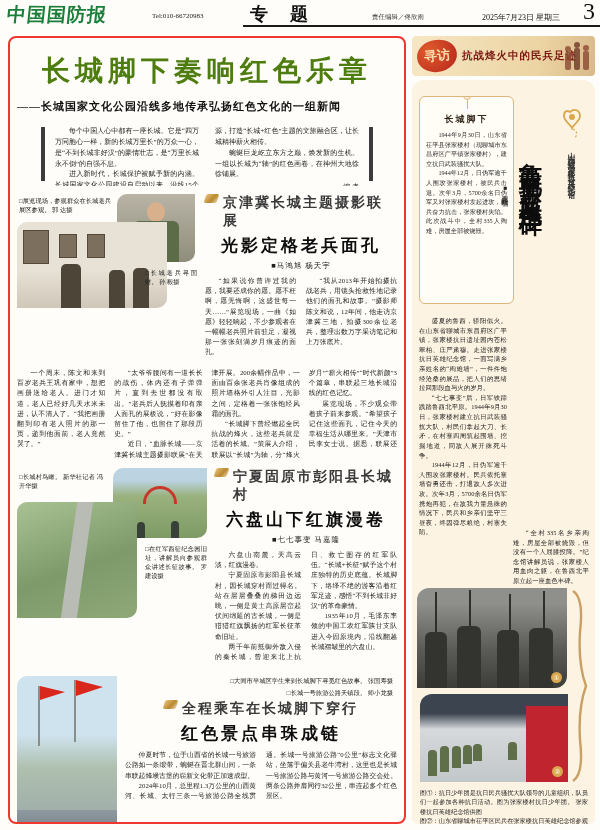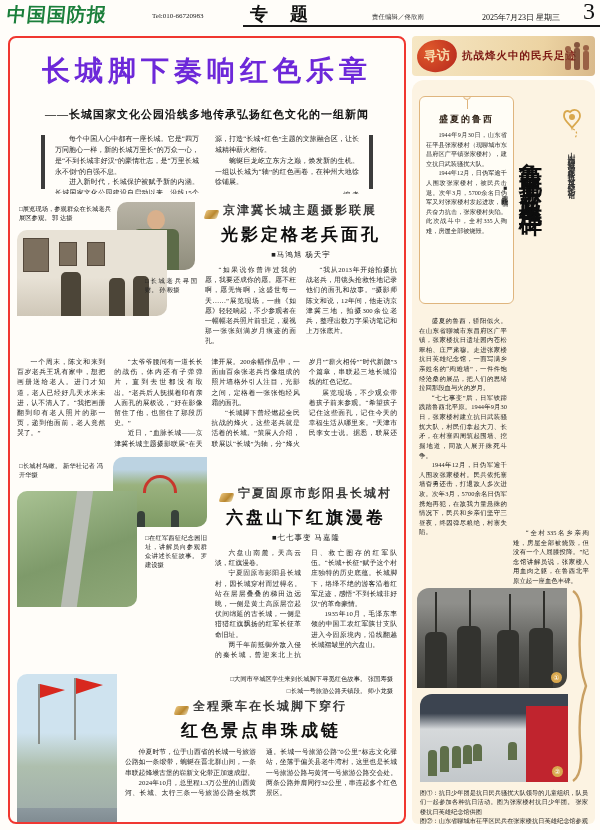--- a/index.html
+++ b/index.html
@@ -12,31 +12,31 @@
   .logo { position:absolute; left:7px; top:2px; font-size:19px; font-weight:bold; color:#1b7f3b; letter-spacing:1px; font-family:"Liberation Serif",serif; transform:skewX(-6deg); }
   .tel { position:absolute; left:152px; top:12px; font-size:7px; color:#222; }
   .section-title { position:absolute; left:250px; top:2px; font-size:18px; font-weight:800; letter-spacing:22px; color:#111; font-family:"Liberation Sans",sans-serif; }
   .editor { position:absolute; left:372px; top:13px; font-size:6.5px; color:#333; }
   .date { position:absolute; left:482px; top:12px; font-size:8px; color:#111; }
   .pageno { position:absolute; right:5px; top:-2px; font-size:24px; color:#111; font-family:"Liberation Serif",serif; }
   .head-rule { position:absolute; left:243px; top:25px; width:357px; height:2px; background:#1a1a1a; }
 
   
   .left-box { position:absolute; left:8px; top:36px; width:398px; height:788px; border:2.5px solid #f0372f; border-radius:8px; background:#fffdf9; padding:6px 7px; overflow:hidden; }
-  .headline { text-align:center; font-size:28px; font-weight:800; letter-spacing:5px; color:#6d28d9; font-family:"Liberation Sans",sans-serif; margin-top:8px; }
-  .subtitle { text-align:center; font-size:11px; font-weight:bold; color:#111; margin-top:17px; letter-spacing:1px; }
+  .headline { text-align:center; font-size:28px; font-weight:800; letter-spacing:5px; color:#4d7c0f; font-family:"Liberation Sans",sans-serif; margin-top:8px; }
+  .subtitle { font-size:11px; font-weight:bold; color:#111; margin-top:9px; letter-spacing:1px; }
   .intro { position:relative; margin:10px 24px 0; padding:2px 14px; height:62px; overflow:hidden; }
   .intro:before, .intro:after { content:""; position:absolute; top:3px; width:4px; height:54px; background:#3c3c3c; }
   .intro:before { left:0; } .intro:after { right:0; }
   .intro-cols { column-count:2; column-gap:16px; }
   .intro p { font-size:7px; line-height:1.55; text-align:justify; text-indent:2em; color:#222; font-weight:400; }
   .intro .sign { text-align:right; text-indent:0; margin-top:2px; }
 
   .art-row { display:flex; gap:8px; margin-top:8px; }
-  .kicker { display:flex; align-items:flex-end; gap:5px; font-size:12px; letter-spacing:2px; color:#3a3a3a; font-weight:bold; }
+  .kicker { display:flex; align-items:flex-start; gap:5px; font-size:14px; letter-spacing:2px; color:#3a3a3a; font-weight:bold; }
   .kicker-badge { width:13px; height:9px; background:linear-gradient(120deg,#e8c27a,#b9872f 60%,#e9d6a8); transform:skewX(-18deg); border-radius:2px; flex:0 0 auto; }
   .art-title { text-align:center; font-size:17px; font-weight:800; letter-spacing:3px; color:#0d0d0d; font-family:Liberation Mono, monospace; margin-top:4px; }
   .byline { text-align:center; font-size:7.5px; color:#222; margin-top:4px; letter-spacing:1px; }
   .bodycols { column-count:2; column-gap:10px; margin-top:5px; overflow:hidden; }
   .bodycols p, .contcols p { font-size:6.8px; line-height:1.5; text-align:justify; text-indent:2em; color:#1c1c1c; }
   .contcols { column-count:4; column-gap:9px; margin-top:6px; overflow:hidden; }
 
   .caption { font-size:6.3px; line-height:1.45; color:#222; text-align:justify; }
   .ph { border-radius:10px 0 10px 0; position:relative; overflow:hidden; }
 
@@ -172,21 +172,21 @@
           <div class="arch"></div>
           <div class="fig" style="left:12px;width:8px;height:18px;background:#37413a;"></div>
           <div class="fig" style="left:24px;width:8px;height:16px;background:#37413a;"></div>
           <div class="fig" style="left:58px;width:8px;height:17px;background:#37413a;"></div>
         </div>
         <div class="ph ph-aerial">
           <div class="road"></div>
         </div>
         <p class="caption a2-cap2">□在红军西征纪念园旧址，讲解员向参观群众讲述长征故事。 罗建设摄</p>
       </div>
-      <div style="flex:1;min-width:0;margin-top:28px;">
+      <div style="flex:1;min-width:0;">
         <div class="kicker" style="justify-content:center;">
           <span class="kicker-badge"></span>
           <span>宁夏固原市彭阳县长城村</span>
         </div>
         <h2 class="art-title">六盘山下红旗漫卷</h2>
         <div class="byline">■七七事变 马嘉隆</div>
         <div class="bodycols" style="height:118px;">
           <p>六盘山南麓，天高云淡，红旗漫卷。</p>
           <p>宁夏固原市彭阳县长城村，因长城穿村而过得名。站在层层叠叠的梯田边远眺，一侧是黄土高原层峦起伏间绵延的古长城，一侧是猎猎红旗飘扬的红军长征革命旧址。</p>
           <p>两千年前抵御外敌入侵的秦长城，曾迎来北上抗日、救亡图存的红军队伍。“长城+长征”赋予这个村庄独特的历史底蕴。长城脚下，络绎不绝的游客沿着红军足迹，感悟“不到长城非好汉”的革命豪情。</p>
@@ -242,21 +242,21 @@
         <circle cx="9" cy="11" r="3" fill="#8a4a33"></circle>
         <circle cx="18" cy="7" r="3" fill="#6e3a28"></circle>
         <circle cx="27" cy="10" r="3" fill="#8a4a33"></circle>
       </svg>
     </div>
 
     <div class="panel">
       <div class="archive-card">
         <div class="tag-dot"></div>
         <div class="tag-line"></div>
-        <div class="archive-title">盛夏的鲁西</div>
+        <div class="archive-title">长城脚下</div>
         <p>1944年9月30日，山东省茌平县张家楼村（现聊城市东昌府区广平镇张家楼村），建立抗日武装骚扰大队。</p>
         <p>1944年12月，日伪军逾千人围攻张家楼村，被民兵击退。次年3月，5700余名日伪军又对张家楼村发起进攻，民兵奋力抗击，张家楼村失陷。此次战斗中，全村335人殉难，房屋全部被烧毁。</p>
       </div>
 
       <svg class="pin" width="26" height="34" viewBox="0 0 26 34">
         <path d="M10 4 C14 0 20 2 20 8 C20 13 13 17 12 20 C11 17 4 13 4 8 C4 3 7 2 10 4 Z" fill="none" stroke="#d9a84e" stroke-width="1.8"></path>
         <circle cx="12" cy="9" r="3" fill="#d9a84e"></circle>
         <path d="M13 21 q6 3 2 9" fill="none" stroke="#d9a84e" stroke-width="1.2" stroke-dasharray="2 2"></path>
       </svg>
       <div class="v-kicker">山东聊城张家楼抗日英雄纪念馆</div>

